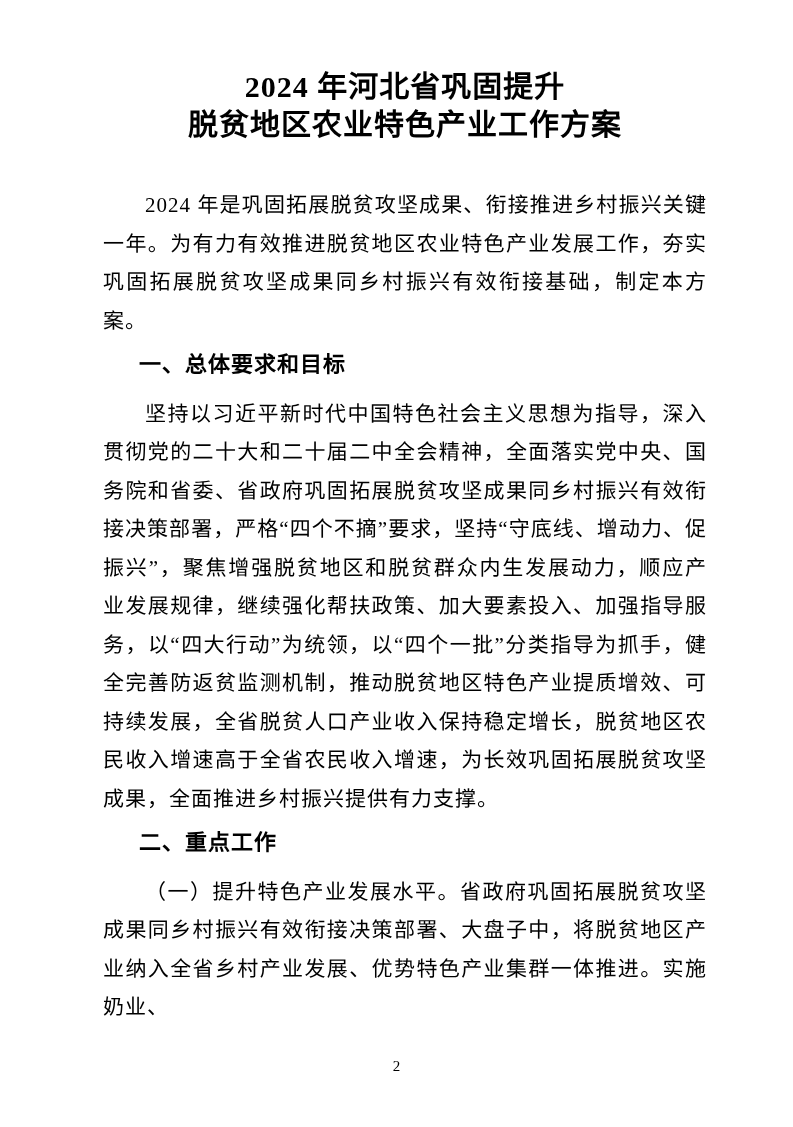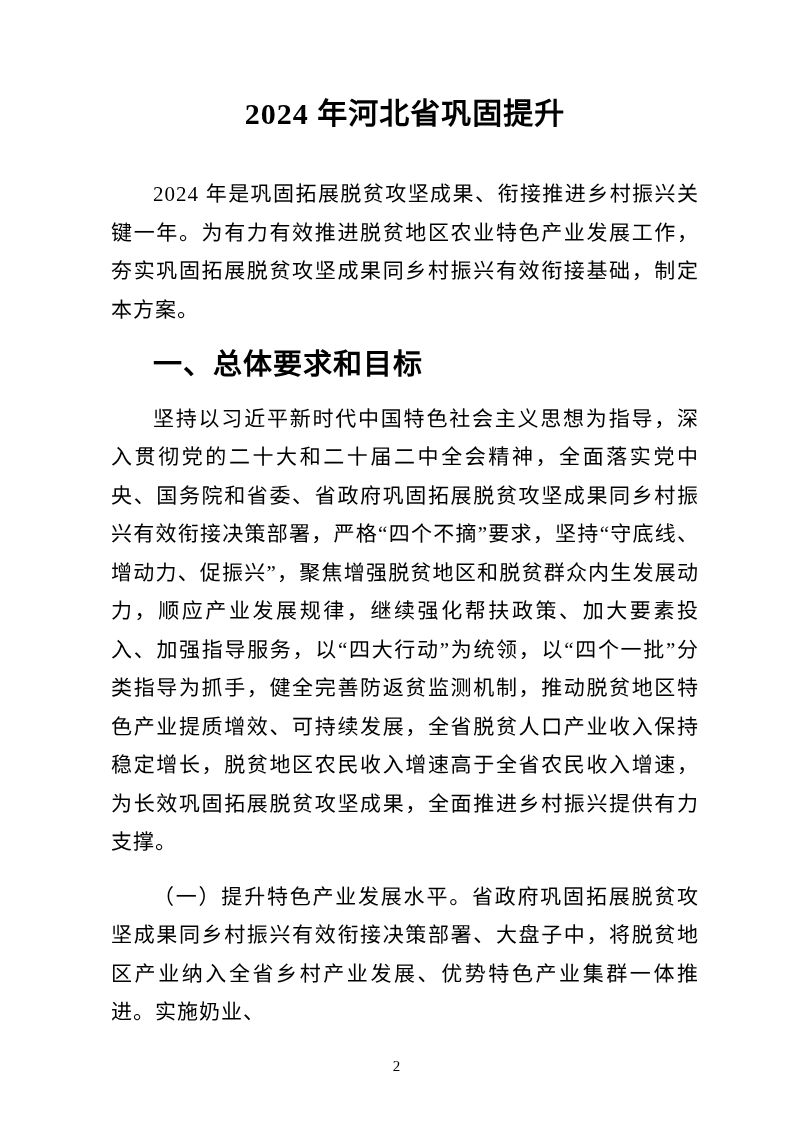--- a/index.html
+++ b/index.html
@@ -8,53 +8,53 @@
     background: #ffffff;
   }
   .page {
     position: relative;
     width: 793px;
     height: 1127px;
     margin: 0 auto;
     background: #ffffff;
     color: #000000;
     box-sizing: border-box;
-    padding: 95px 78px 0 95px;
+    padding: 68px 78px 0 95px;
     overflow: hidden;
     font-family: "Liberation Serif", "DejaVu Serif", serif;
   }
   .doc-title {
     text-align: center;
     font-weight: bold;
     font-size: 30px;
     line-height: 38px;
     letter-spacing: 1px;
     margin: 0 0 42px 0;
     font-family: "Liberation Serif", "DejaVu Serif", serif;
   }
   .doc-title .title-line {
     display: block;
   }
   p.body-para {
-    margin: 16px;
+    margin: 8px;
     font-size: 21px;
     line-height: 38.5px;
     letter-spacing: 1px;
     text-indent: 2em;
     text-align: justify;
     font-family: "Liberation Serif", "DejaVu Serif", serif;
   }
   h2.sec-heading {
     margin: 0;
-    font-size: 29px;
+    font-size: 22px;
     line-height: 38.5px;
     letter-spacing: 1px;
     text-indent: 2em;
     font-weight: bold;
-    font-family: Liberation Serif, serif;
+    font-family: Liberation Mono, monospace;
   }
   .sub-lead {
     font-weight: normal;
   }
   .page-number {
     position: absolute;
     bottom: 52px;
     left: 0;
     width: 100%;
     text-align: center;
@@ -64,26 +64,28 @@
     font-family: "Liberation Serif", "DejaVu Serif", serif;
   }
 </style>
 </head>
 <body>
 
 <div class="page">
 
   <h1 class="doc-title">
     <span class="title-line">2024 年河北省巩固提升</span>
+    <span class="title-line">脱贫地区农业特色产业工作方案</span>
   </h1>
 
   <p class="body-para">2024 年是巩固拓展脱贫攻坚成果、衔接推进乡村振兴关键一年。为有力有效推进脱贫地区农业特色产业发展工作，夯实巩固拓展脱贫攻坚成果同乡村振兴有效衔接基础，制定本方案。</p>
 
   <h2 class="sec-heading">一、总体要求和目标</h2>
 
   <p class="body-para">坚持以习近平新时代中国特色社会主义思想为指导，深入贯彻党的二十大和二十届二中全会精神，全面落实党中央、国务院和省委、省政府巩固拓展脱贫攻坚成果同乡村振兴有效衔接决策部署，严格“四个不摘”要求，坚持“守底线、增动力、促振兴”，聚焦增强脱贫地区和脱贫群众内生发展动力，顺应产业发展规律，继续强化帮扶政策、加大要素投入、加强指导服务，以“四大行动”为统领，以“四个一批”分类指导为抓手，健全完善防返贫监测机制，推动脱贫地区特色产业提质增效、可持续发展，全省脱贫人口产业收入保持稳定增长，脱贫地区农民收入增速高于全省农民收入增速，为长效巩固拓展脱贫攻坚成果，全面推进乡村振兴提供有力支撑。</p>
 
+  <h2 class="sec-heading">二、重点工作</h2>
 
   <p class="body-para"><span class="sub-lead">（一）提升特色产业发展水平。</span><span>省政府巩固拓展脱贫攻坚成果同乡村振兴有效衔接决策部署、大盘子中，将脱贫地区产业纳入全省乡村产业发展、优势特色产业集群一体推进。实施奶业、</span></p>
 
   <div class="page-number">2</div>
 
 </div>
 
 </body></html>

